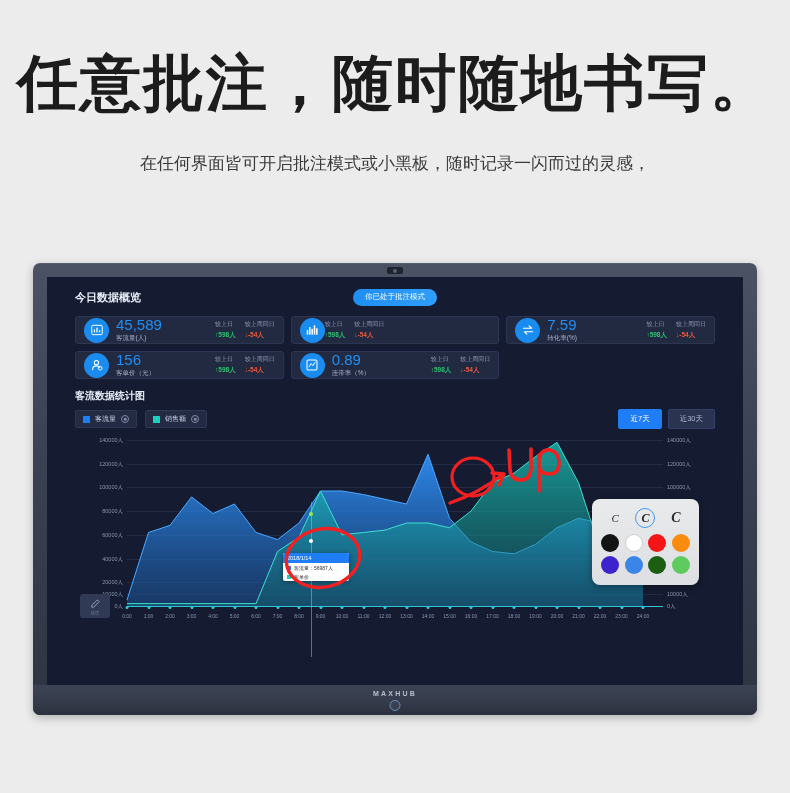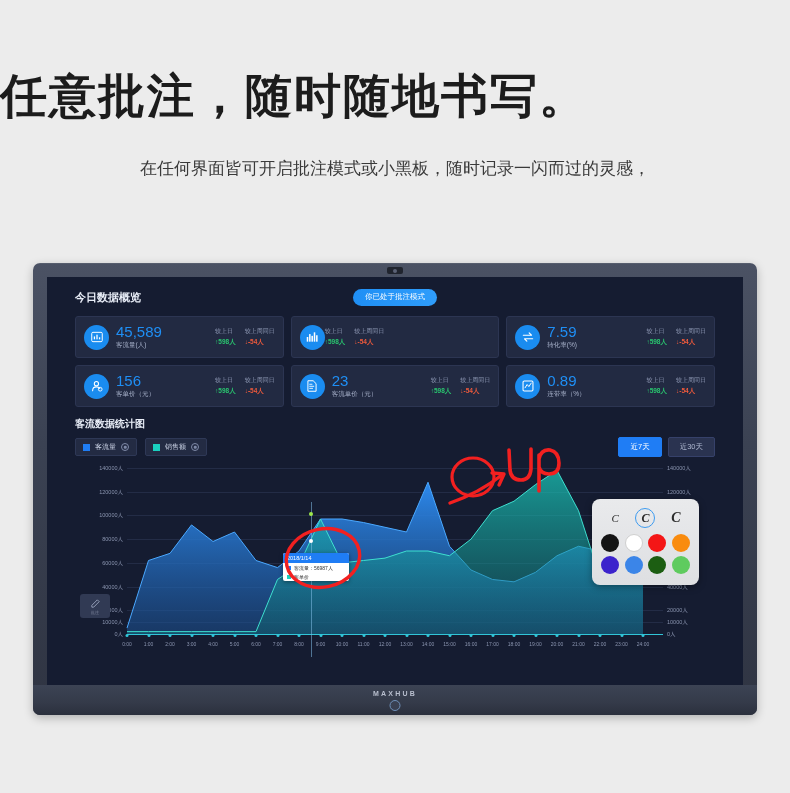--- a/index.html
+++ b/index.html
@@ -6,26 +6,26 @@
   html, body {
     width: 790px; height: 793px;
     background: #ececec;
     font-family: "Liberation Sans", "DejaVu Sans", sans-serif;
     overflow: hidden;
   }
   .page { position: relative; width: 790px; height: 793px; background: #ececec; }
 
   
   .headline {
-    text-align: left;
-    font-size: 47px;
+    text-align: center;
+    font-size: 61px;
     font-weight: bold;
     color: #1c1c1c;
     letter-spacing: 2px;
-    padding-top: 69px;
+    padding-top: 48px;
     line-height: 1.15;
   }
   .subtitle {
     text-align: center;
     font-size: 17px;
     color: #3a3a3a;
     line-height: 1.85;
     margin-top: 30px;
   }
   .subtitle div { white-space: nowrap; }
@@ -99,21 +99,21 @@
   .cards {
     display: grid;
     grid-template-columns: repeat(3, 1fr);
     gap: 7px;
     margin-top: 9px;
   }
   .card {
     background: #222a42;
     border: 1px solid #2c3552;
     border-radius: 3px;
-    height: 42px;
+    height: 28px;
     display: flex; align-items: center;
     padding: 0 8px;
   }
   .card-icon {
     width: 25px; height: 25px; border-radius: 50%;
     background: #1a8cf0;
     display:flex; align-items:center; justify-content:center;
     flex: 0 0 25px;
     color:#fff;
   }
@@ -320,42 +320,20 @@
     <div class="card-icon">
                   <svg viewBox="0 0 24 24">
                     <circle cx="11" cy="8" r="3.6" fill="none" stroke="currentColor" stroke-width="1.8"></circle>
                     <path d="M4.5 20 Q4.5 13.5 11 13.5 Q15 13.5 16.8 16" fill="none" stroke="currentColor" stroke-width="1.8" stroke-linecap="round"></path>
                     <circle cx="17.5" cy="17.5" r="3.2" fill="none" stroke="currentColor" stroke-width="1.5"></circle>
                   </svg>
                 </div>
     <div class="card-main">
       <div class="card-value">156</div>
       <div class="card-label">客单价（元）</div>
-    </div>
-    <div class="card-deltas">
-      <div class="delta-col">
-        <div class="delta-title">较上日</div>
-        <div class="delta-val delta-up">↑598人</div>
-      </div>
-      <div class="delta-col">
-        <div class="delta-title">较上周同日</div>
-        <div class="delta-val delta-down">↓-54人</div>
-      </div>
-    </div>
-  </div>
-  <div class="card">
-    <div class="card-icon">
-                  <svg viewBox="0 0 24 24">
-                    <path d="M5 3 H14 L19 8 V21 H5 Z" fill="none" stroke="currentColor" stroke-width="1.7" stroke-linejoin="round"></path>
-                    <path d="M8 9 H12 M8 12.5 H15 M8 16 H13" stroke="currentColor" stroke-width="1.5" stroke-linecap="round"></path>
-                  </svg>
-                </div>
-    <div class="card-main">
-      <div class="card-value">23</div>
-      <div class="card-label">客流单价（元）</div>
     </div>
     <div class="card-deltas">
       <div class="delta-col">
         <div class="delta-title">较上日</div>
         <div class="delta-val delta-up">↑598人</div>
       </div>
       <div class="delta-col">
         <div class="delta-title">较上周同日</div>
         <div class="delta-val delta-down">↓-54人</div>
       </div>

